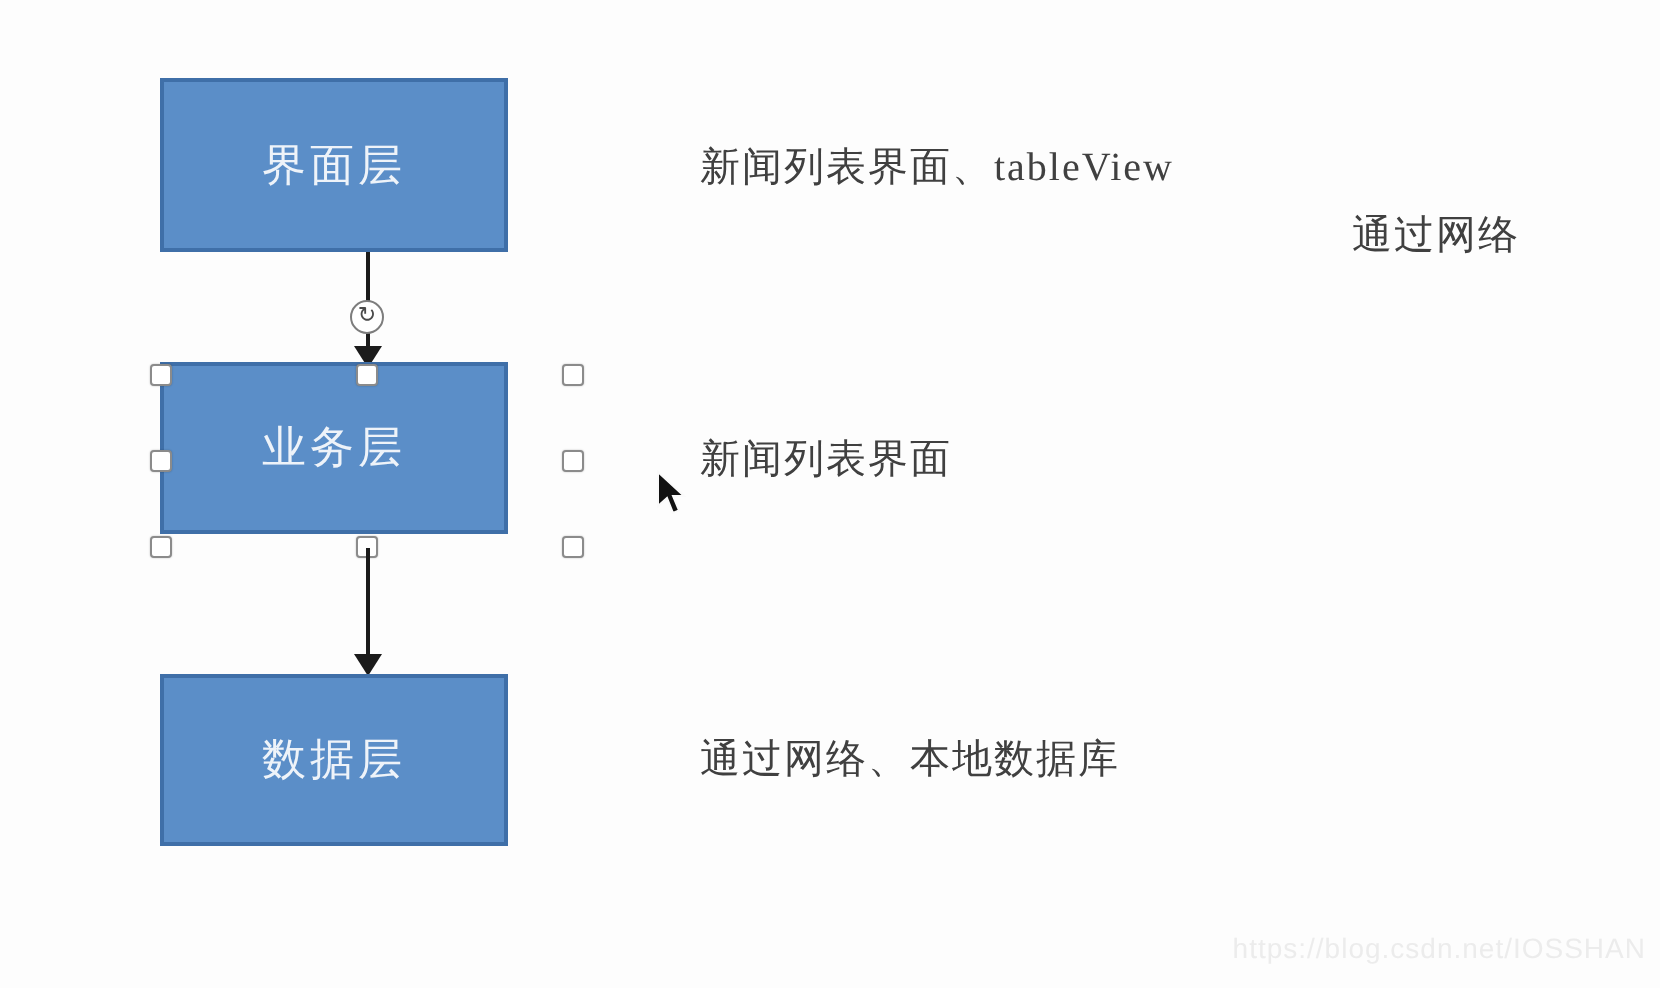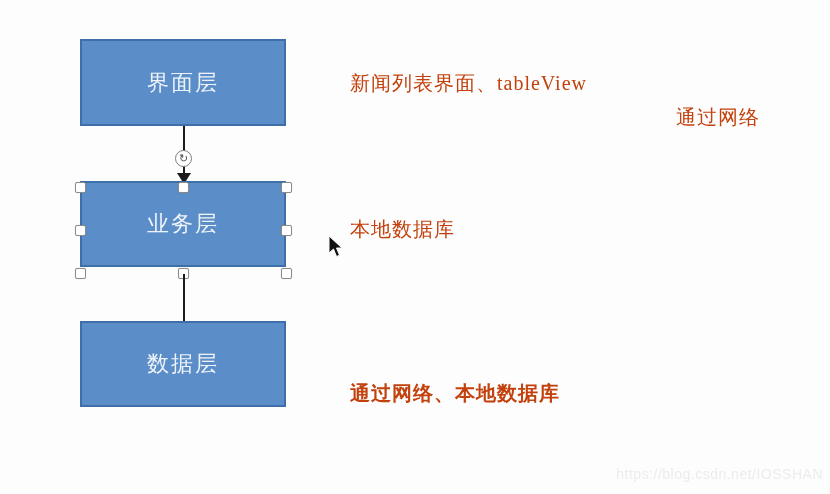--- a/index.html
+++ b/index.html
@@ -3,31 +3,31 @@
 <meta charset="utf-8">
 <style>
   html,body{margin:0;padding:0;}
   body{
     width:830px;height:494px;position:relative;overflow:hidden;
     background:#fdfdfd;
     font-family:"Liberation Sans", sans-serif;
   }
   .stage{position:absolute;inset:0;}
   .layer-box{
-    position:absolute;left:80px;width:206px;height:87px;
+    position:absolute;left:80px;width:174px;height:87px;
     background:#5b8ec8;border:2px solid #3f6fa8;box-sizing:border-box;
     display:flex;align-items:center;justify-content:center;
   }
   .layer-box .label{
     color:#eef3f9;font-size:22px;letter-spacing:2px;
     font-family:"Liberation Sans", sans-serif;
   }
   #box-ui{top:39px;}
   #box-business{top:181px;height:86px;}
-  #box-data{top:321px;height:86px;}
+  #box-data{top:337px;height:86px;}
 
   .connector-line{
     position:absolute;width:2px;background:#1b1b1b;left:183px;
   }
   #line-1{top:126px;height:56px;}
   #line-2{top:274px;height:54px;}
   .arrowhead{
     position:absolute;width:0;height:0;
     border-left:7px solid transparent;border-right:7px solid transparent;
     border-top:11px solid #1b1b1b;
@@ -40,27 +40,27 @@
     background:#fff;border:1.5px solid #7d7d7d;border-radius:50%;
     box-sizing:border-box;display:flex;align-items:center;justify-content:center;
     color:#4a4a4a;font-size:11px;line-height:1;
   }
   .sel-handle{
     position:absolute;width:11px;height:11px;background:#fff;
     border:1.2px solid #8b8b8b;border-radius:2px;box-sizing:border-box;
     box-shadow:0 0 1px rgba(0,0,0,.25);
   }
   .annotation{
-    position:absolute;color:#c2410c;font-size:20px;letter-spacing:1px;
+    position:absolute;color:#404040;font-size:20px;letter-spacing:1px;
     font-family:"Liberation Serif", serif;white-space:nowrap;
   }
   #ann-ui{left:350px;top:70px;}
   #ann-news-page{left:676px;top:104px;}
   #ann-business{left:350px;top:216px;}
-  #ann-data{left:350px;top:380px;font-weight:bold;}
+  #ann-data{left:350px;top:366px;}
 
   .watermark{
     position:absolute;right:7px;top:466px;font-size:14px;
     color:#ececec;letter-spacing:.5px;
     font-family:"Liberation Sans", sans-serif;
   }
   .cursor{position:absolute;left:328px;top:235px;}
 </style>
 </head>
 <body>
@@ -92,21 +92,21 @@
 
   <div class="connector-line" id="line-2"></div>
   <div class="arrowhead" id="arrow-2"></div>
 
   <div class="layer-box" id="box-data">
     <span class="label">数据层</span>
   </div>
 
   <div class="annotation" id="ann-ui">新闻列表界面、tableView</div>
   <div class="annotation" id="ann-news-page">通过网络</div>
-  <div class="annotation" id="ann-business">本地数据库</div>
+  <div class="annotation" id="ann-business">新闻列表界面</div>
   <div class="annotation" id="ann-data">通过网络、本地数据库</div>
 
   <div class="cursor">
     <svg width="16" height="24" viewBox="0 0 16 24">
       <polygon points="1,1 1,18 5.5,14 8.5,21.5 11.5,20.2 8.5,13 14,13" fill="#111" stroke="#fafafa" stroke-width="1"></polygon>
     </svg>
   </div>
 
   <div class="watermark">https://blog.csdn.net/IOSSHAN</div>
 

